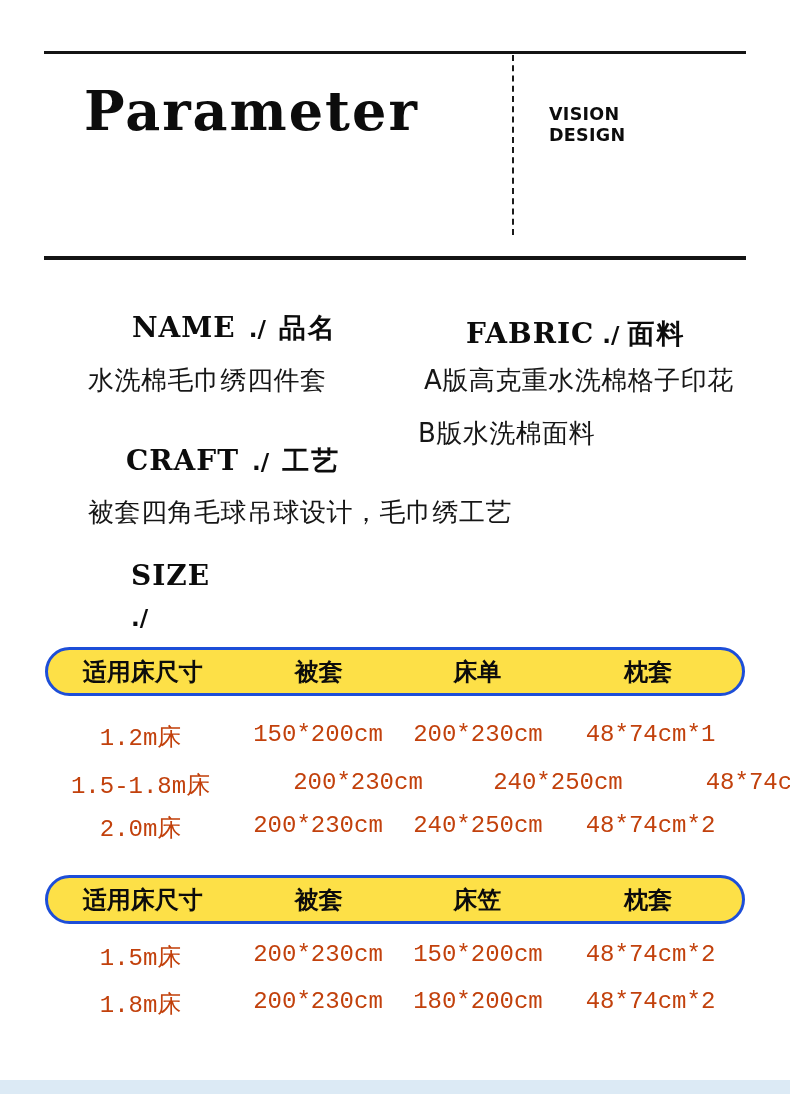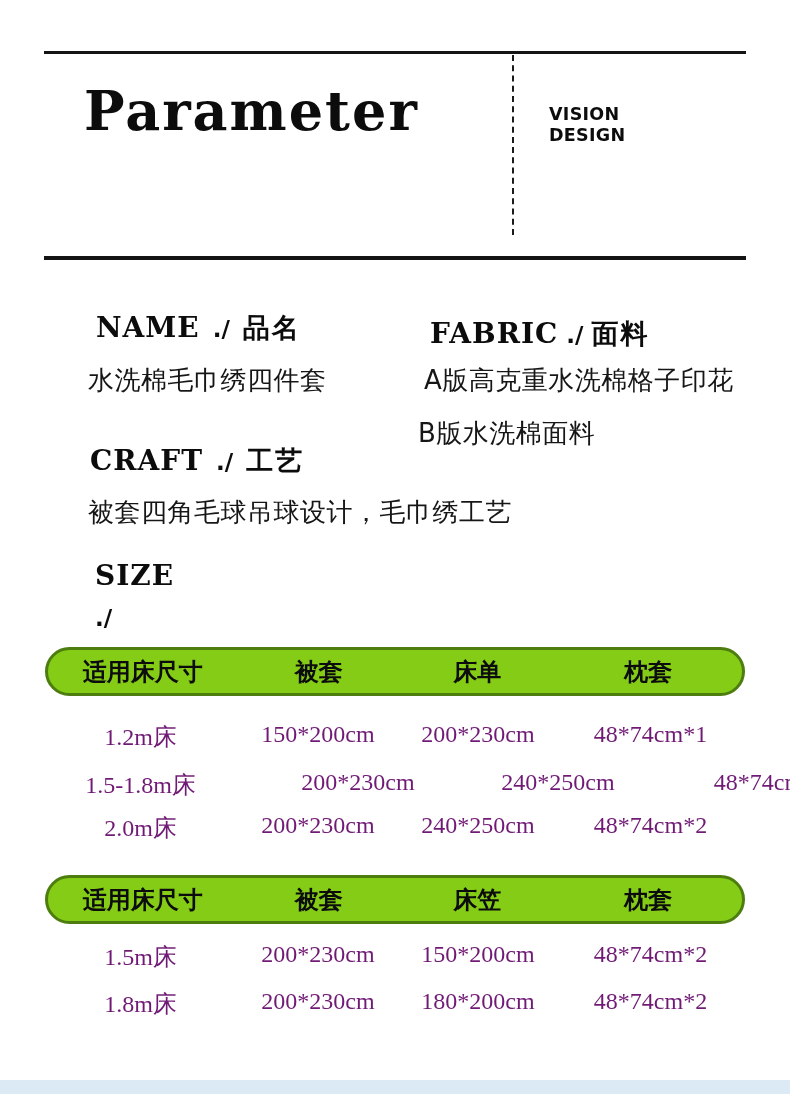--- a/index.html
+++ b/index.html
@@ -28,21 +28,21 @@
     border-left:2px dashed #1a1a1a;
   }
   .brand {
     position:absolute; left:549px; top:104px;
     font-weight:700; font-size:17.5px; line-height:1.18; letter-spacing:0.3px;
     color:#0c0c0c;
   }
 
   .sec-heading {
     position:absolute; display:flex; align-items:baseline; gap:13px;
-    white-space:nowrap; color:#0c0c0c;
+    white-space:nowrap; color:#0c0c0c;margin-left:36px;
   }
   .sec-en {
     font-family:"DejaVu Serif","Liberation Serif",serif;
     font-weight:900; font-size:28px; letter-spacing:1px;
   }
   .sec-sep { font-weight:700; font-size:23px; }
   .sec-zh  { font-weight:700; font-size:27px; letter-spacing:2px; }
   #heading-name   { left:96px;  top:310px; }
   #heading-fabric { left:430px; top:316px;gap:8px; }
   #heading-craft  { left:90px;  top:443px; }
@@ -52,35 +52,35 @@
     position:absolute; font-size:26px; line-height:1.2; color:#161616;
     letter-spacing:0.5px; white-space:nowrap;
   }
   #value-name     { left:88px;  top:365px; }
   #value-fabric-a { left:424px; top:365px; }
   #value-fabric-b { left:406px; top:418px;margin-left:12px; }
   #value-craft    { left:88px;  top:497px; }
 
   .pill {
     position:absolute; left:45px; width:694px; height:43px;
-    border:3px solid #4d7c0f; border-radius:26px; background:#84cc16;
+    border:3px solid #1d4ed8; border-radius:26px; background:#fde047;
     display:grid; grid-template-columns:27.3% 23.4% 22.3% 27%;
     align-items:center;
   }
   .pill .cell {
     text-align:center; font-weight:700; font-size:24px; color:#0c0c0c;
     white-space:nowrap;
   }
   .trow {
     position:absolute; left:45px; width:700px;
     display:grid; grid-template-columns:27.3% 23.4% 22.3% 27%;
   }
   .trow .td {
-    text-align:center; font-size:24px; color:#701a75; white-space:nowrap;
-    font-family:Liberation Serif, serif;
+    text-align:center; font-size:24px; color:#c2410c; white-space:nowrap;
+    font-family:Liberation Mono, monospace;
   }
   #t1-pill { top:647px; }
   #t1-r0 { top:721px; }
   #t1-r1 { top:769px;gap:40px; }
   #t1-r2 { top:812px; }
   #t2-pill { top:875px; }
   #t2-r0 { top:941px; }
   #t2-r1 { top:988px; }
 
   .footer-bar {

